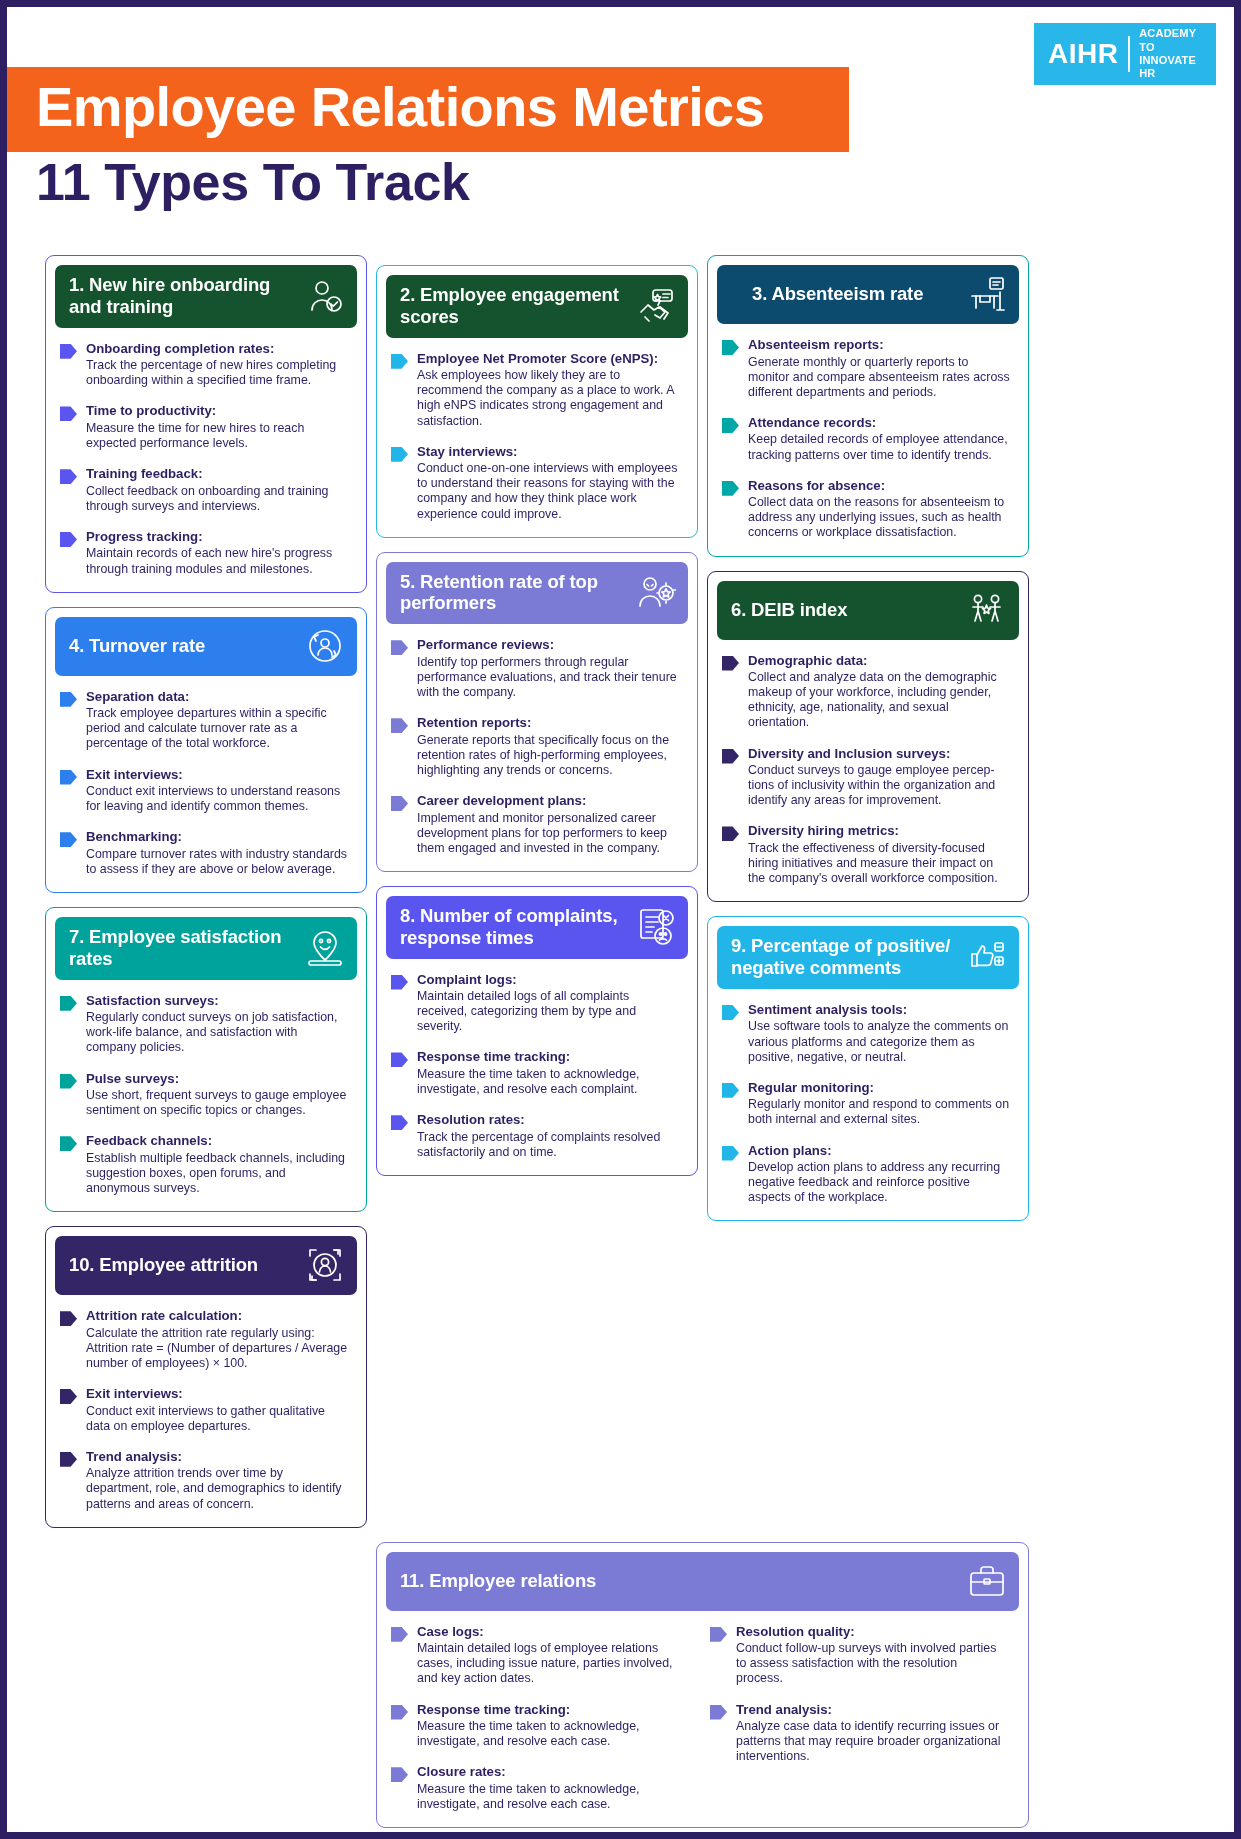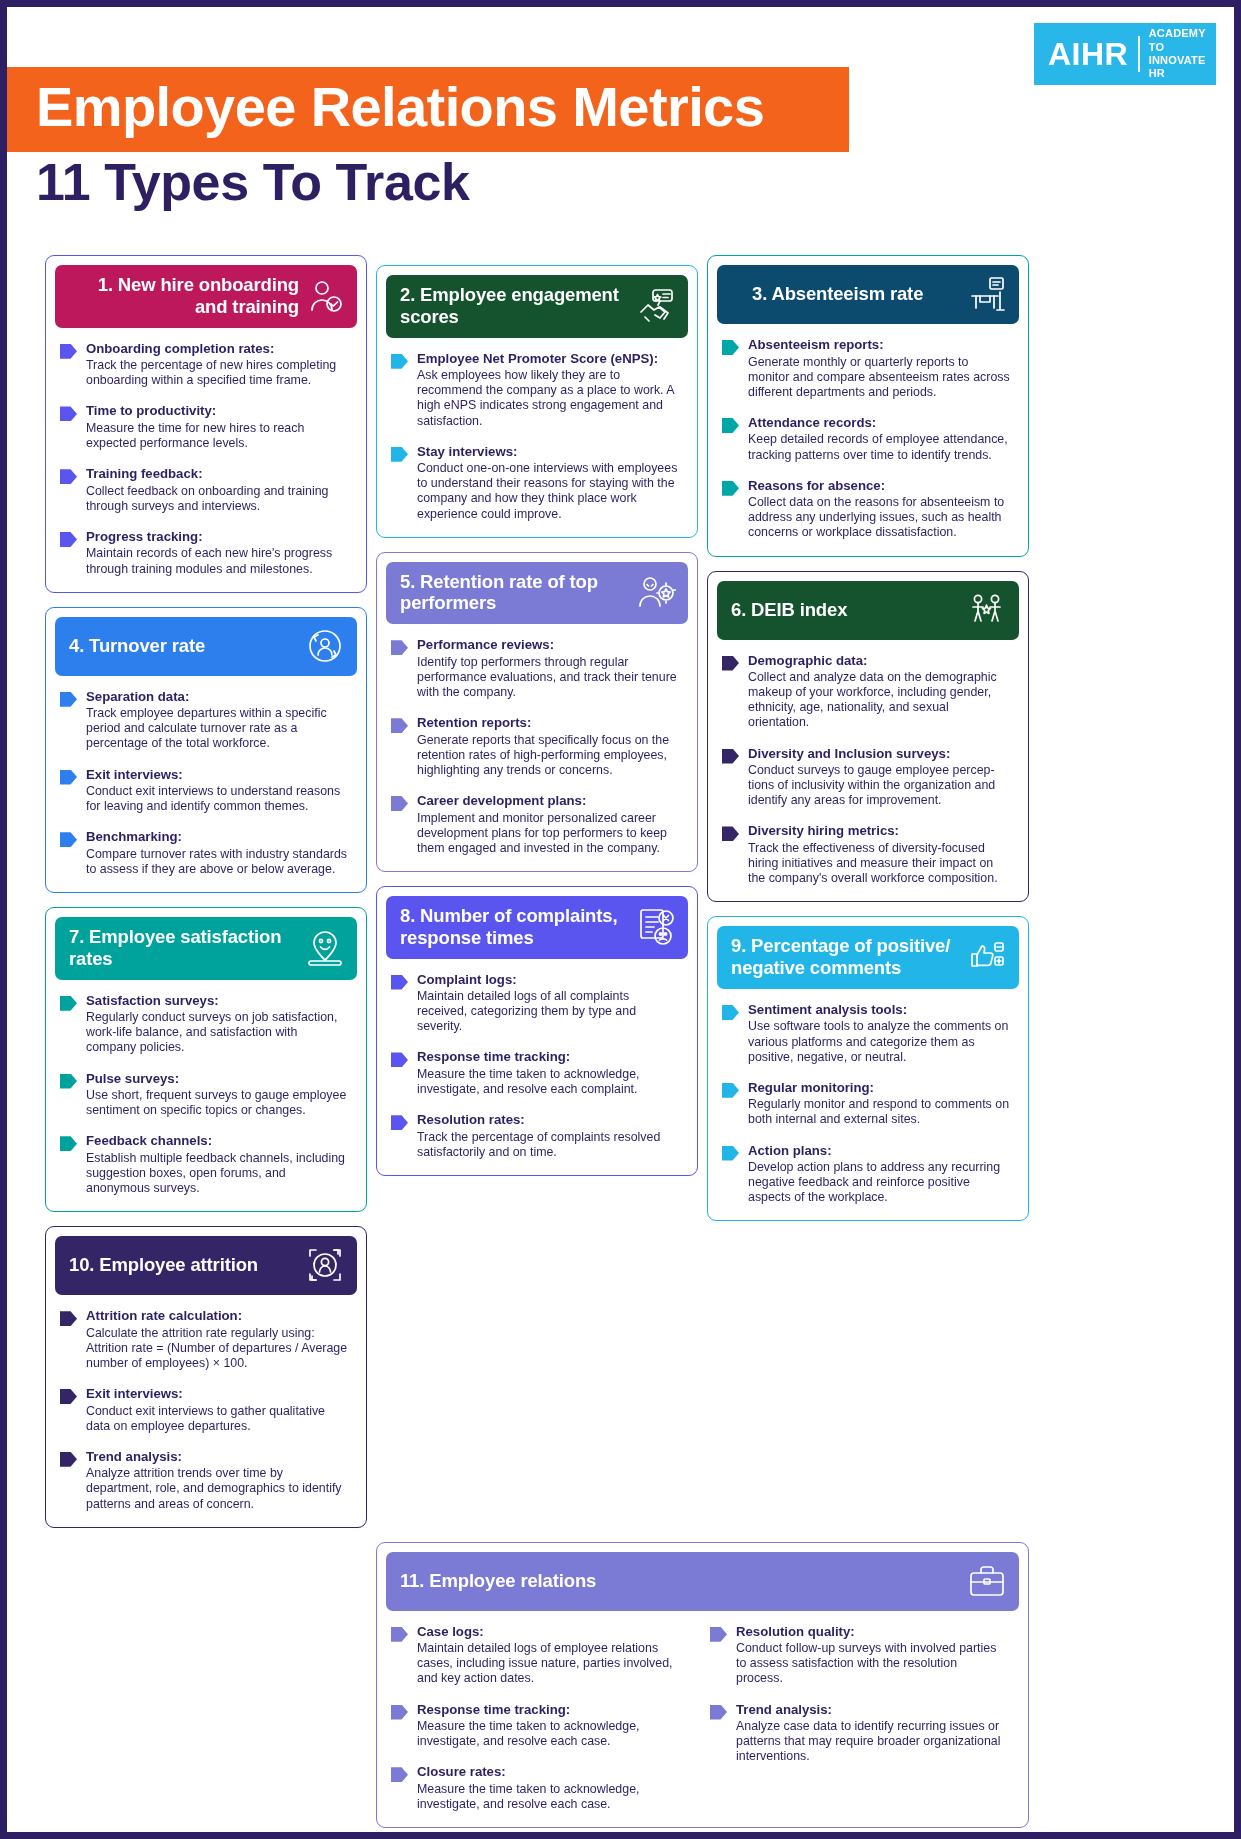--- a/index.html
+++ b/index.html
@@ -29,21 +29,21 @@
     right: 18px;
     width: 182px;
     height: 62px;
     background: #29b6e8;
     display: flex;
     align-items: center;
     padding: 0 10px 0 14px;
   }
   .logo-main {
     color: #ffffff;
-    font-size: 32px;
+    font-size: 28px;
     font-weight: bold;
     letter-spacing: 0.5px;
     line-height: 1;
     font-family: "Liberation Sans", sans-serif;
   }
   .logo-div {
     width: 2px;
     height: 36px;
     background: #ffffff;
     margin: 0 9px 0 10px;
@@ -172,21 +172,21 @@
     <div class="title-band">
       <h1>Employee Relations Metrics</h1>
     </div>
     <div class="subtitle">11 Types To Track</div>
   </div>
 
   <div class="board">
     <div class="cols">
       <div class="col c1">
           <div class="card" style="border-color: rgb(91, 85, 239);">
-            <div class="card-head" style="background: #be185d; text-align: right;">
+            <div class="card-head" style="background: #14532d;">
               <h2>1. New hire onboarding and training</h2>
               <span class="head-icon">
                 <svg viewBox="0 0 40 40" aria-hidden="true">
                   <circle cx="17" cy="12" r="6" fill="none" stroke="#fff" stroke-width="1.7" stroke-linecap="round" stroke-linejoin="round"></circle>
                   <path d="M7 34c0-6 4.5-10 10-10s10 4 10 10" fill="none" stroke="#fff" stroke-width="1.7" stroke-linecap="round" stroke-linejoin="round"></path>
                   <circle cx="29" cy="28" r="7" fill="none" stroke="#fff" stroke-width="1.7" stroke-linecap="round" stroke-linejoin="round"></circle>
                   <path d="M26 28l2.2 2.2L32.5 26" fill="none" stroke="#fff" stroke-width="1.7" stroke-linecap="round" stroke-linejoin="round"></path>
                 </svg>
               </span>
             </div>

